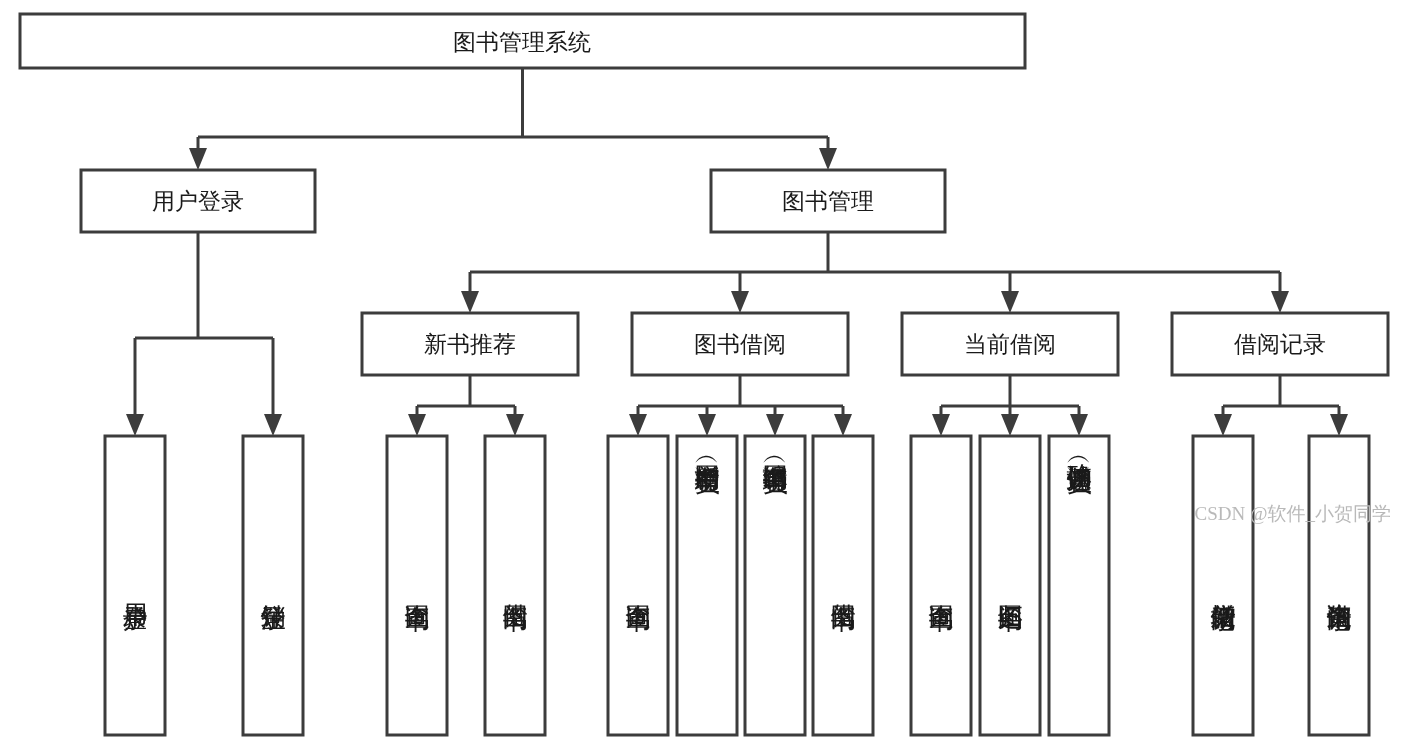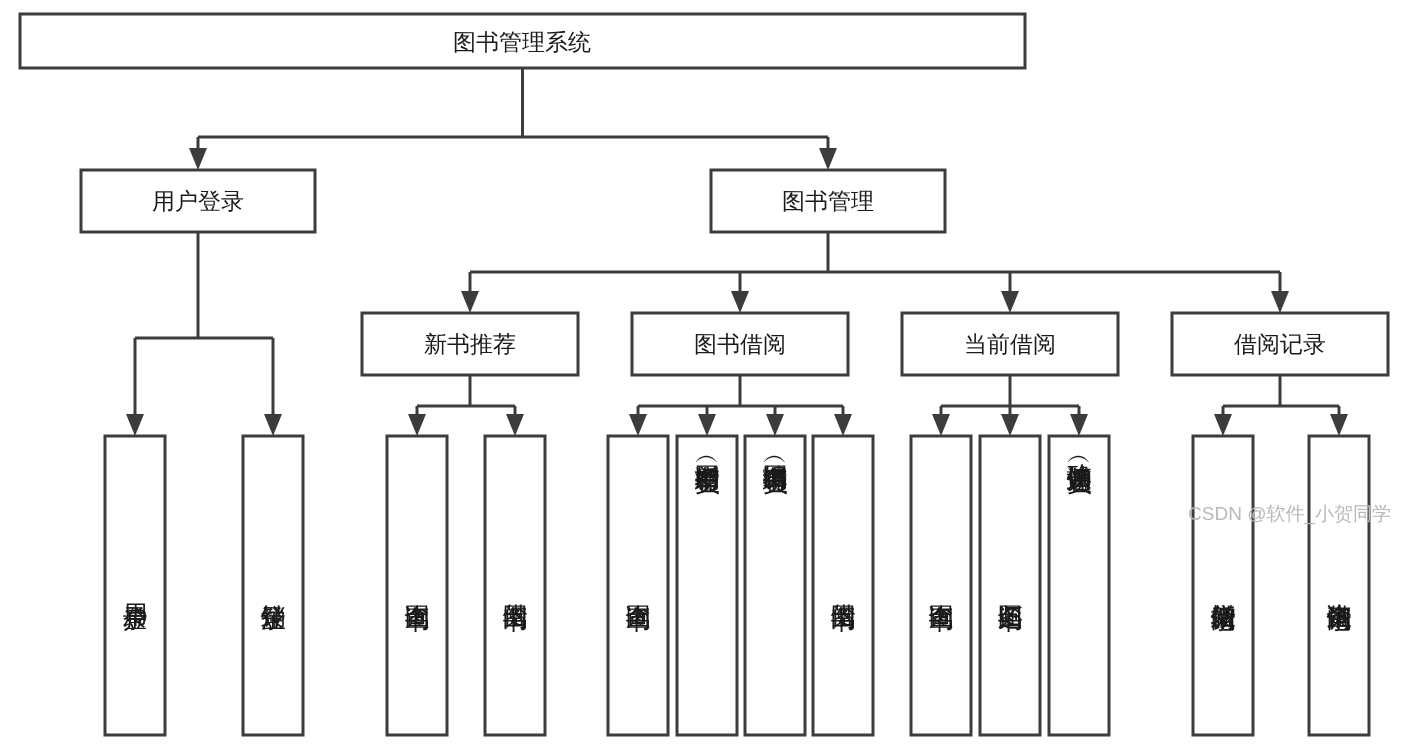--- a/index.html
+++ b/index.html
@@ -63,21 +63,21 @@
     color: #1a1a1a;
     writing-mode: vertical-rl;
     text-orientation: upright;
     white-space: nowrap;
     letter-spacing: 1px;
   }
   .watermark {
     position: absolute;
     right: 14px;
     bottom: 6px;
-    font-family: Liberation Sans, sans-serif;
+    font-family: Liberation Serif, serif;
     font-size: 19px;
     color: #b9b9b9;
     white-space: nowrap;
     pointer-events: none;
   }
 </style>
 </head>
 <body>
 
 <div id="diagram-root">

